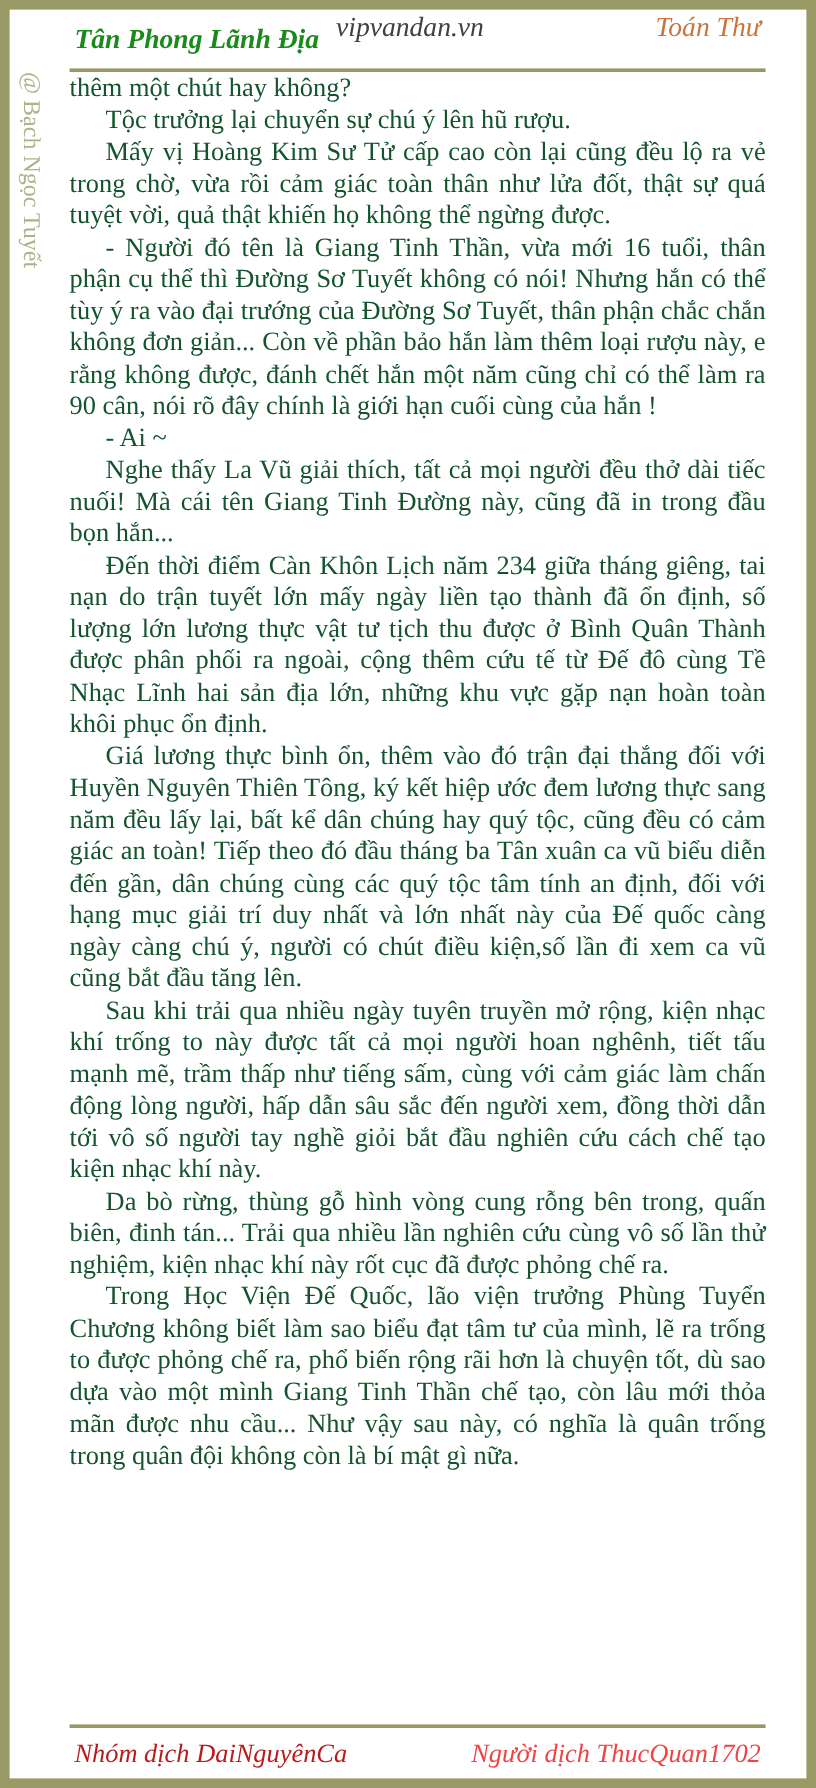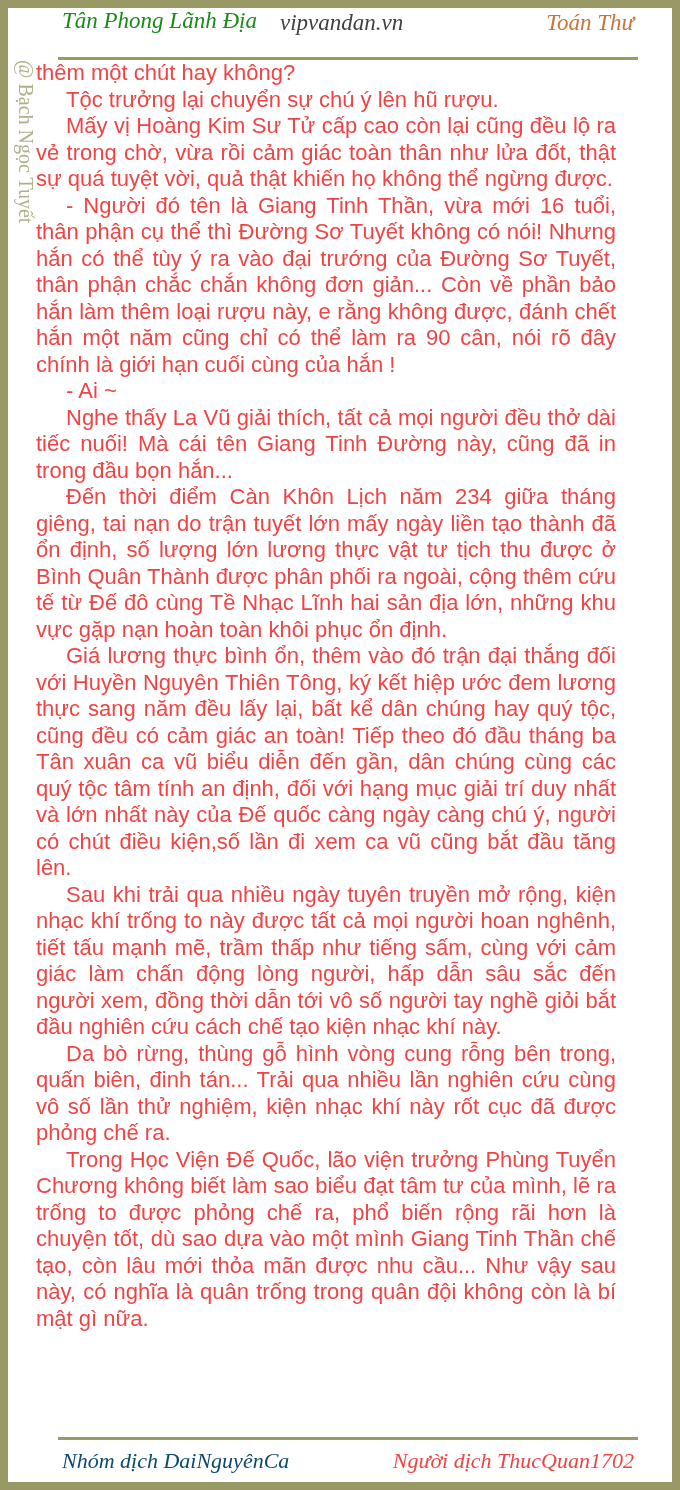--- a/index.html
+++ b/index.html
@@ -15,21 +15,21 @@
       width: 664px; height: 1474px;
       background: #ffffff;
     }
     .header {
       position: absolute;
       left: 50px; top: 0; width: 580px; height: 46px;
       font-family: "Liberation Serif", serif;
       font-style: italic;
       font-size: 23px;
     }
-    .header .title { position: absolute; left: 4px; top: 0; color: #1a8a1a; }
+    .header .title { position: absolute; left: 4px; top: 12px; color: #1a8a1a; font-weight: bold; }
     .header .site { position: absolute; left: 222px; top: 2px; color: #404040; }
     .header .author { position: absolute; right: 4px; top: 2px; color: #c8743a; }
     .rule {
       position: absolute; left: 50px; width: 580px; height: 3px; background: #999966;
     }
     .rule.top { top: 49px; }
     .rule.bottom { top: 1429px; }
     .sidebar {
       position: absolute;
       left: 4px; top: 52px;
@@ -40,38 +40,38 @@
       left: 25px; top: 0;
       transform-origin: 0 0;
       transform: rotate(90deg);
       white-space: nowrap;
       font-family: "Liberation Serif", serif;
       font-size: 20px;
       color: #b0b08a;
     }
     .content {
       position: absolute;
-      left: 28px; top: 52px;
+      left: 50px; top: 52px;
       width: 580px;
-      font-family: Liberation Sans, sans-serif;
+      font-family: Liberation Serif, serif;
       font-size: 22px;
       line-height: 26.5px;
-      color: #ef4444;
+      color: #14532d;
       text-align: justify;
     }
     .content p { margin: 0; text-indent: 30px; }
     .content p.cont { text-indent: 0; }
     .footer {
       position: absolute;
       left: 50px; top: 1432px; width: 580px; height: 40px;
       font-family: "Liberation Serif", serif;
       font-style: italic;
       font-size: 22px;
     }
-    .footer .group { position: absolute; left: 4px; top: 8px; color: #0c4a6e; }
+    .footer .group { position: absolute; left: 4px; top: 8px; color: #b91c1c; }
     .footer .translator { position: absolute; right: 4px; top: 8px; color: #ef4444; }
   </style>
 </head>
 <body>
 
 <div class="page">
 
   <div class="header">
     <span class="title">Tân Phong Lãnh Địa</span>
     <span class="site">vipvandan.vn</span>

